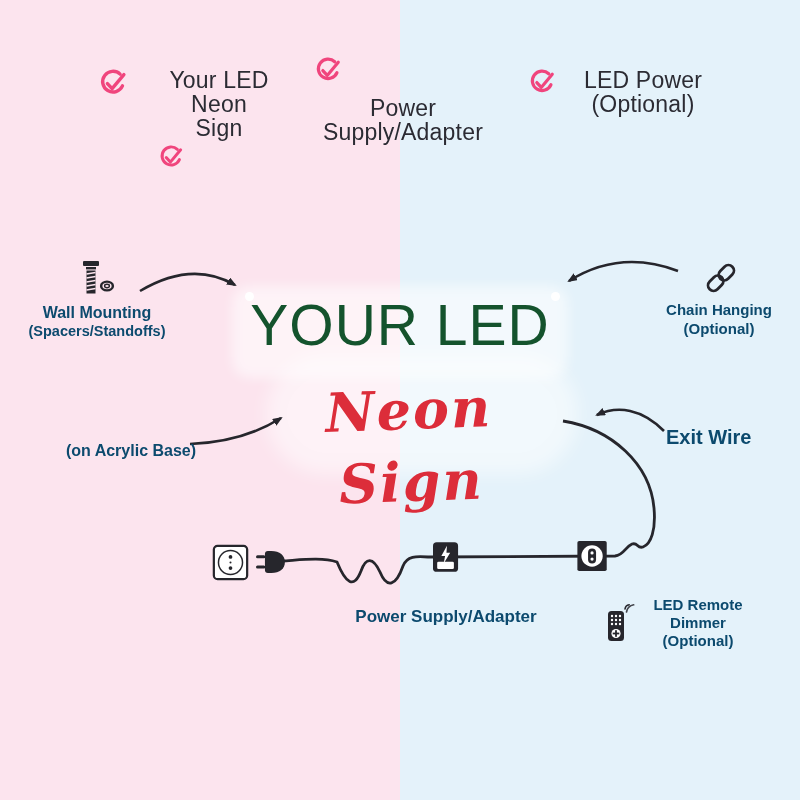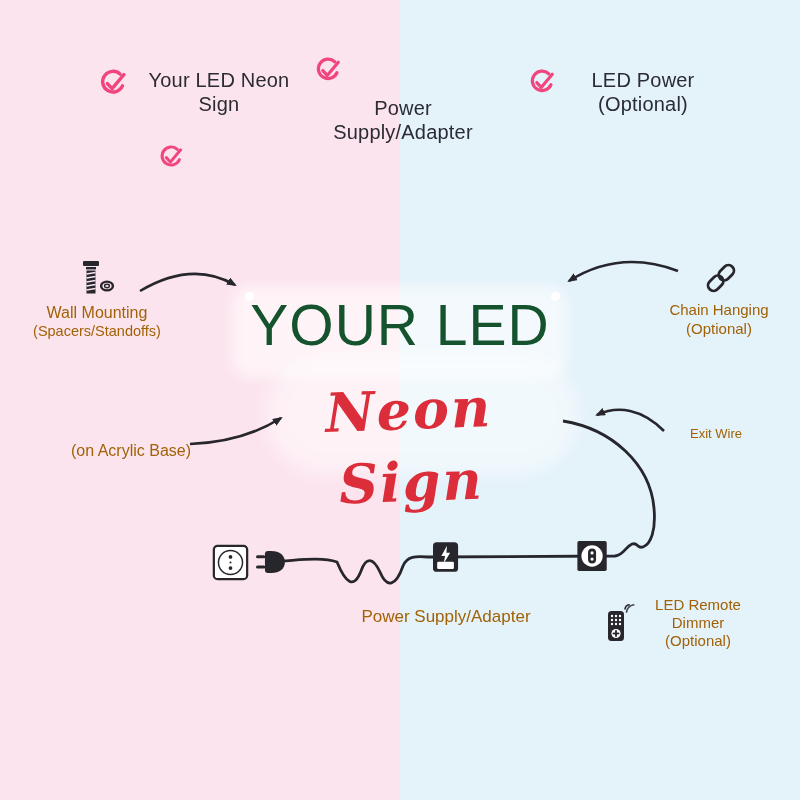--- a/index.html
+++ b/index.html
@@ -3,43 +3,43 @@
 <meta charset="utf-8">
 <style>
   html,body{margin:0;padding:0;}
   body{width:800px;height:800px;overflow:hidden;font-family:"Liberation Sans",sans-serif;}
   .canvas{position:relative;width:800px;height:800px;background:#fce4ee;}
   .bg-right{position:absolute;left:400px;top:0;width:400px;height:800px;background:#e4f2fa;}
 
   
   .check-item{position:absolute;display:flex;align-items:flex-start;gap:10px;}
   .check-icon{flex:0 0 auto;}
-  .check-label{color:#2b2b33;font-weight:500;text-align:center;font-size:20px;line-height:24px;letter-spacing:.2px;}
+  .check-label{color:#2b2b33;font-weight:500;text-align:center;font-size:23px;line-height:24px;letter-spacing:.2px;}
   .check-label span{display:block;}
   .ci1{left:98px;top:68px;}  .ci1 .check-label{width:158px;}
   .ci2{left:314px;top:56px;flex-direction:column;} .ci2 .check-label{width:178px;}
   .ci3{left:528px;top:68px;} .ci3 .check-label{width:150px;}
   .ci4{left:158px;top:144px;} .ci4 .check-label{width:472px;font-size:21px;line-height:25px;}
 
   
   .acrylic-a{position:absolute;left:232px;top:286px;width:336px;height:92px;background:rgba(255,255,255,.55);border-radius:18px;filter:blur(6px);}
   .acrylic-b{position:absolute;left:266px;top:354px;width:312px;height:120px;background:rgba(255,255,255,.5);border-radius:60px;filter:blur(9px);}
   .standoff{position:absolute;width:9px;height:9px;border-radius:50%;background:#fff;}
   .sd1{left:245px;top:292px;} .sd2{left:551px;top:292px;}
   .sign-title{position:absolute;left:228px;top:295px;width:344px;text-align:center;font-size:57px;line-height:60px;color:#14532d;letter-spacing:1px;font-weight:400;}
   .sign-script{position:absolute;left:248px;top:374px;width:324px;text-align:center;font-family:"DejaVu Serif",cursive;font-style:italic;font-weight:bold;font-size:54px;line-height:72px;color:#dc2d3a;transform:rotate(-2deg);letter-spacing:2px;}
 
   
-  .callout{position:absolute;color:#a16207;font-weight:400;text-align:center;}
+  .callout{position:absolute;color:#0c4a6e;font-weight:700;text-align:center;}
   .callout span{display:block;}
   .lbl-wall{left:14px;top:303px;width:166px;font-size:16px;line-height:19px;}
   .lbl-wall .sub{font-size:14.5px;}
   .lbl-chain{left:644px;top:300px;width:150px;font-size:15px;line-height:19px;}
   .lbl-ledneon{left:52px;top:441px;width:158px;font-size:16px;line-height:19px;}
-  .lbl-exit{left:666px;top:426px;width:100px;font-size:13px;text-align:left;margin-left:24px;}
+  .lbl-exit{left:666px;top:426px;width:100px;font-size:20px;text-align:left;}
   .lbl-power{left:330px;top:607px;width:232px;font-size:17px;}
   .lbl-remote{left:644px;top:596px;width:108px;font-size:15px;line-height:18px;}
 
   .abs{position:absolute;}
   svg{display:block;overflow:visible;}
 </style>
 </head>
 <body>
 
 <div class="canvas">

